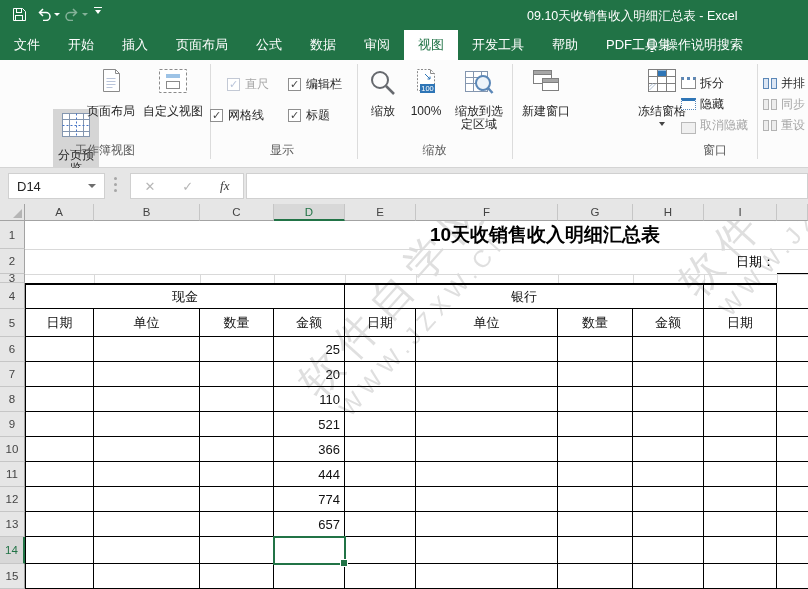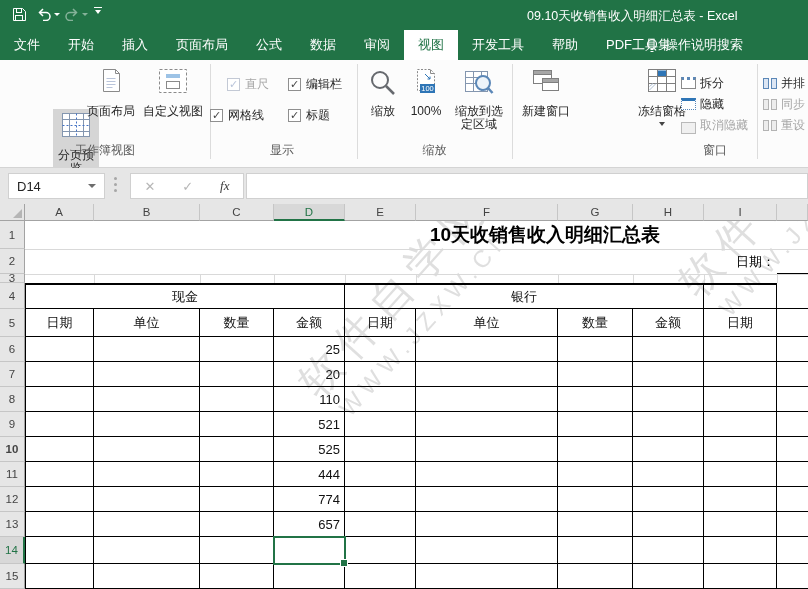--- a/index.html
+++ b/index.html
@@ -323,21 +323,21 @@
     <div id="row-headers">
         <div class="rowhdr" style="top: 0px; height: 28px;">1</div>
         <div class="rowhdr" style="top: 28px; height: 25px;">2</div>
         <div class="rowhdr" style="top: 53px; height: 9px;">3</div>
         <div class="rowhdr" style="top: 62px; height: 26px;">4</div>
         <div class="rowhdr" style="top: 88px; height: 28px;">5</div>
         <div class="rowhdr" style="top: 116px; height: 25px;">6</div>
         <div class="rowhdr" style="top: 141px; height: 25px;">7</div>
         <div class="rowhdr" style="top: 166px; height: 25px;">8</div>
         <div class="rowhdr" style="top: 191px; height: 25px;">9</div>
-        <div class="rowhdr" style="top: 216px; height: 25px; font-weight: bold;">10</div>
+        <div class="rowhdr" style="top: 216px; height: 25px;">10</div>
         <div class="rowhdr" style="top: 241px; height: 25px;">11</div>
         <div class="rowhdr" style="top: 266px; height: 25px;">12</div>
         <div class="rowhdr" style="top: 291px; height: 25px;">13</div>
         <div class="rowhdr sel" style="top: 316px; height: 27px;">14</div>
         <div class="rowhdr" style="top: 343px; height: 25px;">15</div>
       </div>
     <div id="grid">
         <div class="wm" style="left: 150px; top: 40px; width: 460px;">
           <div class="l1">软件自学网</div>
           <div class="l2">WWW.JZXW.CN</div>
@@ -408,21 +408,21 @@
         <div class="tcell num" style="left: 249px; top: 191px; width: 71px; height: 25px; border-right: 1px solid rgb(0, 0, 0); border-bottom: 1px solid rgb(0, 0, 0);">521</div>
         <div class="tcell" style="left: 320px; top: 191px; width: 71px; height: 25px; border-right: 1px solid rgb(0, 0, 0); border-bottom: 1px solid rgb(0, 0, 0);"></div>
         <div class="tcell" style="left: 391px; top: 191px; width: 142px; height: 25px; border-right: 1px solid rgb(0, 0, 0); border-bottom: 1px solid rgb(0, 0, 0);"></div>
         <div class="tcell" style="left: 533px; top: 191px; width: 75px; height: 25px; border-right: 1px solid rgb(0, 0, 0); border-bottom: 1px solid rgb(0, 0, 0);"></div>
         <div class="tcell" style="left: 608px; top: 191px; width: 71px; height: 25px; border-right: 1px solid rgb(0, 0, 0); border-bottom: 1px solid rgb(0, 0, 0);"></div>
         <div class="tcell" style="left: 679px; top: 191px; width: 73px; height: 25px; border-right: 1px solid rgb(0, 0, 0); border-bottom: 1px solid rgb(0, 0, 0);"></div>
         <div class="tcell" style="left: 752px; top: 191px; width: 31px; height: 25px; border-bottom: 1px solid rgb(0, 0, 0);"></div>
         <div class="tcell" style="left: 0px; top: 216px; width: 69px; height: 25px; border-right: 1px solid rgb(0, 0, 0); border-bottom: 1px solid rgb(0, 0, 0); border-left: 1px solid rgb(0, 0, 0);"></div>
         <div class="tcell" style="left: 69px; top: 216px; width: 106px; height: 25px; border-right: 1px solid rgb(0, 0, 0); border-bottom: 1px solid rgb(0, 0, 0);"></div>
         <div class="tcell" style="left: 175px; top: 216px; width: 74px; height: 25px; border-right: 1px solid rgb(0, 0, 0); border-bottom: 1px solid rgb(0, 0, 0);"></div>
-        <div class="tcell num" style="left: 249px; top: 216px; width: 71px; height: 25px; border-right: 1px solid rgb(0, 0, 0); border-bottom: 1px solid rgb(0, 0, 0);">525</div>
+        <div class="tcell num" style="left: 249px; top: 216px; width: 71px; height: 25px; border-right: 1px solid rgb(0, 0, 0); border-bottom: 1px solid rgb(0, 0, 0);">366</div>
         <div class="tcell" style="left: 320px; top: 216px; width: 71px; height: 25px; border-right: 1px solid rgb(0, 0, 0); border-bottom: 1px solid rgb(0, 0, 0);"></div>
         <div class="tcell" style="left: 391px; top: 216px; width: 142px; height: 25px; border-right: 1px solid rgb(0, 0, 0); border-bottom: 1px solid rgb(0, 0, 0);"></div>
         <div class="tcell" style="left: 533px; top: 216px; width: 75px; height: 25px; border-right: 1px solid rgb(0, 0, 0); border-bottom: 1px solid rgb(0, 0, 0);"></div>
         <div class="tcell" style="left: 608px; top: 216px; width: 71px; height: 25px; border-right: 1px solid rgb(0, 0, 0); border-bottom: 1px solid rgb(0, 0, 0);"></div>
         <div class="tcell" style="left: 679px; top: 216px; width: 73px; height: 25px; border-right: 1px solid rgb(0, 0, 0); border-bottom: 1px solid rgb(0, 0, 0);"></div>
         <div class="tcell" style="left: 752px; top: 216px; width: 31px; height: 25px; border-bottom: 1px solid rgb(0, 0, 0);"></div>
         <div class="tcell" style="left: 0px; top: 241px; width: 69px; height: 25px; border-right: 1px solid rgb(0, 0, 0); border-bottom: 1px solid rgb(0, 0, 0); border-left: 1px solid rgb(0, 0, 0);"></div>
         <div class="tcell" style="left: 69px; top: 241px; width: 106px; height: 25px; border-right: 1px solid rgb(0, 0, 0); border-bottom: 1px solid rgb(0, 0, 0);"></div>
         <div class="tcell" style="left: 175px; top: 241px; width: 74px; height: 25px; border-right: 1px solid rgb(0, 0, 0); border-bottom: 1px solid rgb(0, 0, 0);"></div>
         <div class="tcell num" style="left: 249px; top: 241px; width: 71px; height: 25px; border-right: 1px solid rgb(0, 0, 0); border-bottom: 1px solid rgb(0, 0, 0);">444</div>

